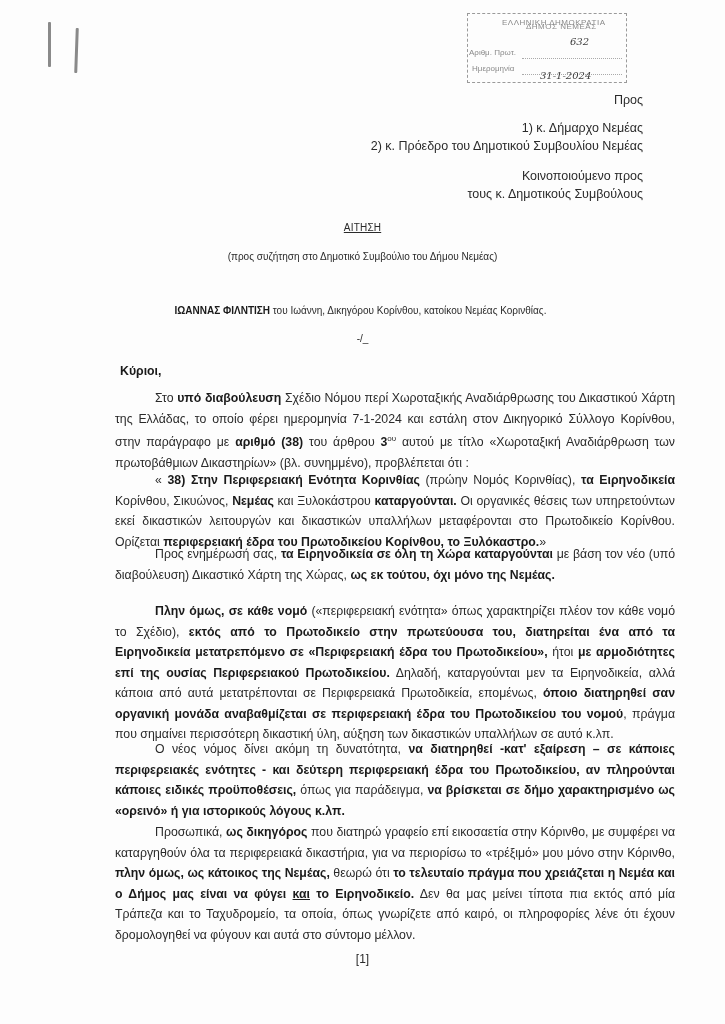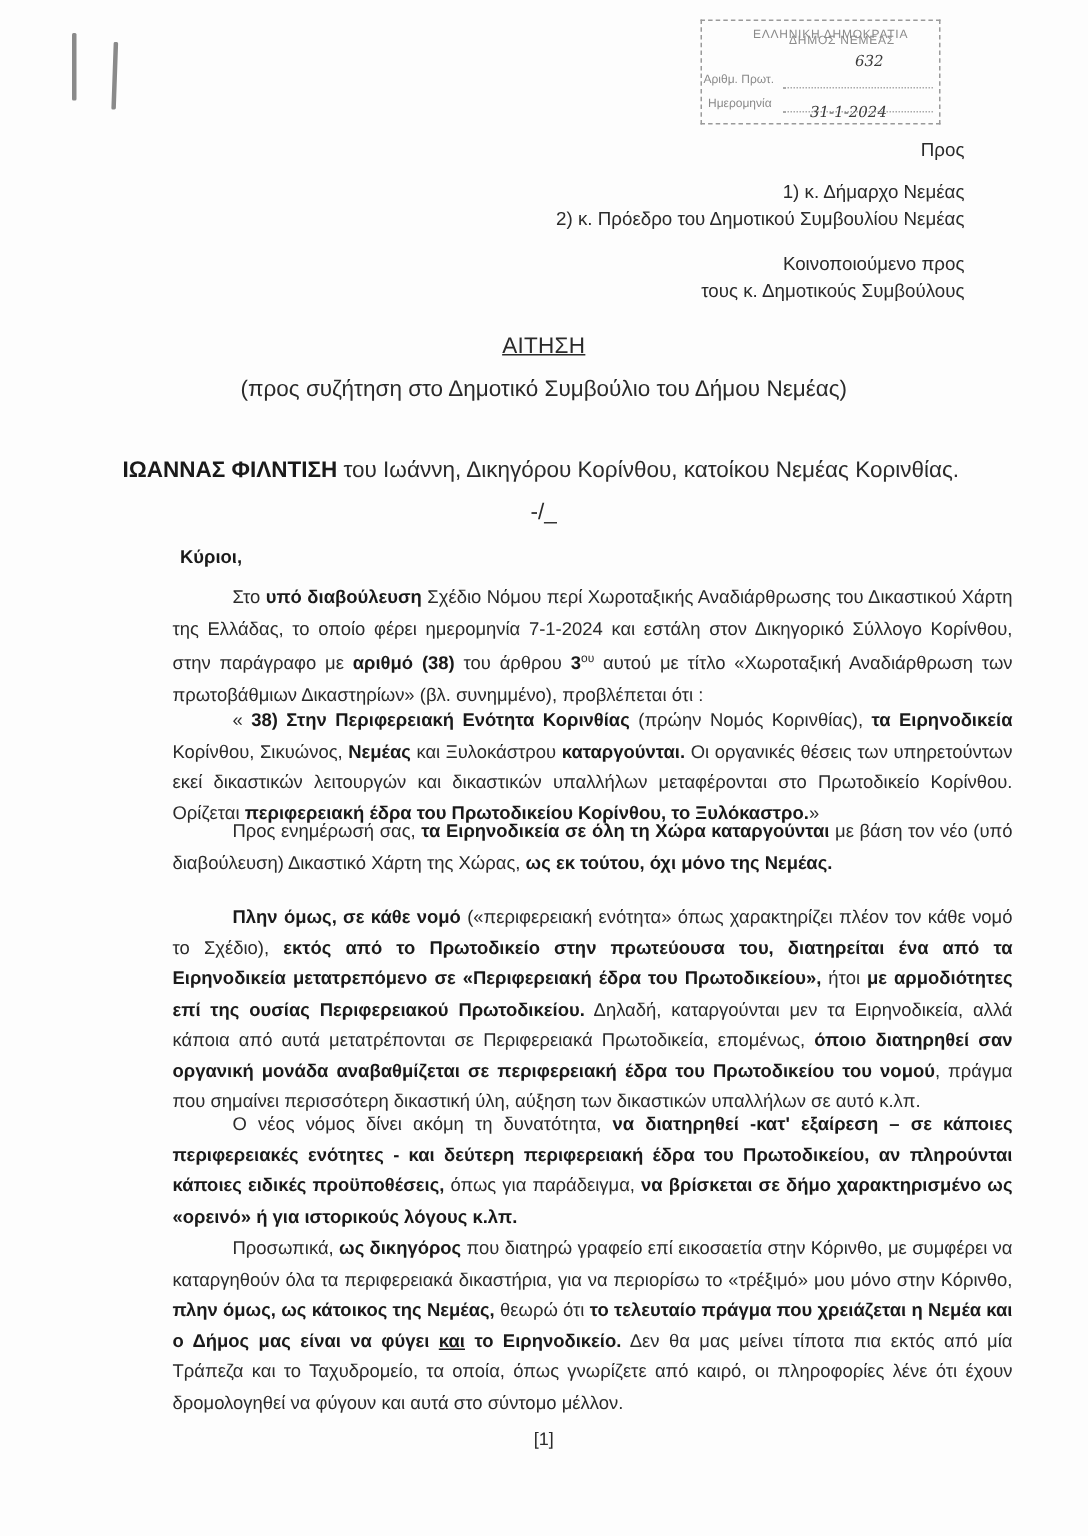--- a/index.html
+++ b/index.html
@@ -17,21 +17,21 @@
     }
     .stamp .l1 { position: absolute; left: 34px; top: 4px; letter-spacing: 0.5px; }
     .stamp .l2 { position: absolute; left: 58px; top: 8px; letter-spacing: 0.5px; }
     .stamp .l3 { position: absolute; left: 1px; top: 34px; text-align: right; }
     .stamp .l4 { position: absolute; left: 4px; top: 50px; }
     .stamp .hw { position: absolute; font-family: "DejaVu Serif", serif; color: #3a3a3a; font-size: 10px; font-style: italic; }
     .stamp .num { left: 102px; top: 22px; }
     .stamp .date { left: 72px; top: 56px; }
     .stamp .dots { position: absolute; border-bottom: 1px dotted #aaa; }
     .r { position: absolute; right: 82px; font-size: 12.5px; text-align: right; white-space: nowrap; }
-    .c { position: absolute; left: 0; width: 725px; text-align: center; font-size: 15px; white-space: nowrap; }
+    .c { position: absolute; left: 0; width: 725px; text-align: center; font-size: 10px; white-space: nowrap; }
     .title { text-decoration: underline; font-weight: 400; letter-spacing: 0.2px; }
     .para {
       position: absolute; left: 115px; width: 560px; font-size: 12.3px;
       line-height: 20.5px; text-align: justify; text-indent: 40px;
     }
     .para.noind { text-indent: 0; }
     b { font-weight: 700; color: #1a1a1a; }
     u { text-decoration: underline; }
     sup { font-size: 8px; }
     .pagenum { position: absolute; left: 0; width: 725px; top: 952px; text-align: center; font-size: 12px; }

